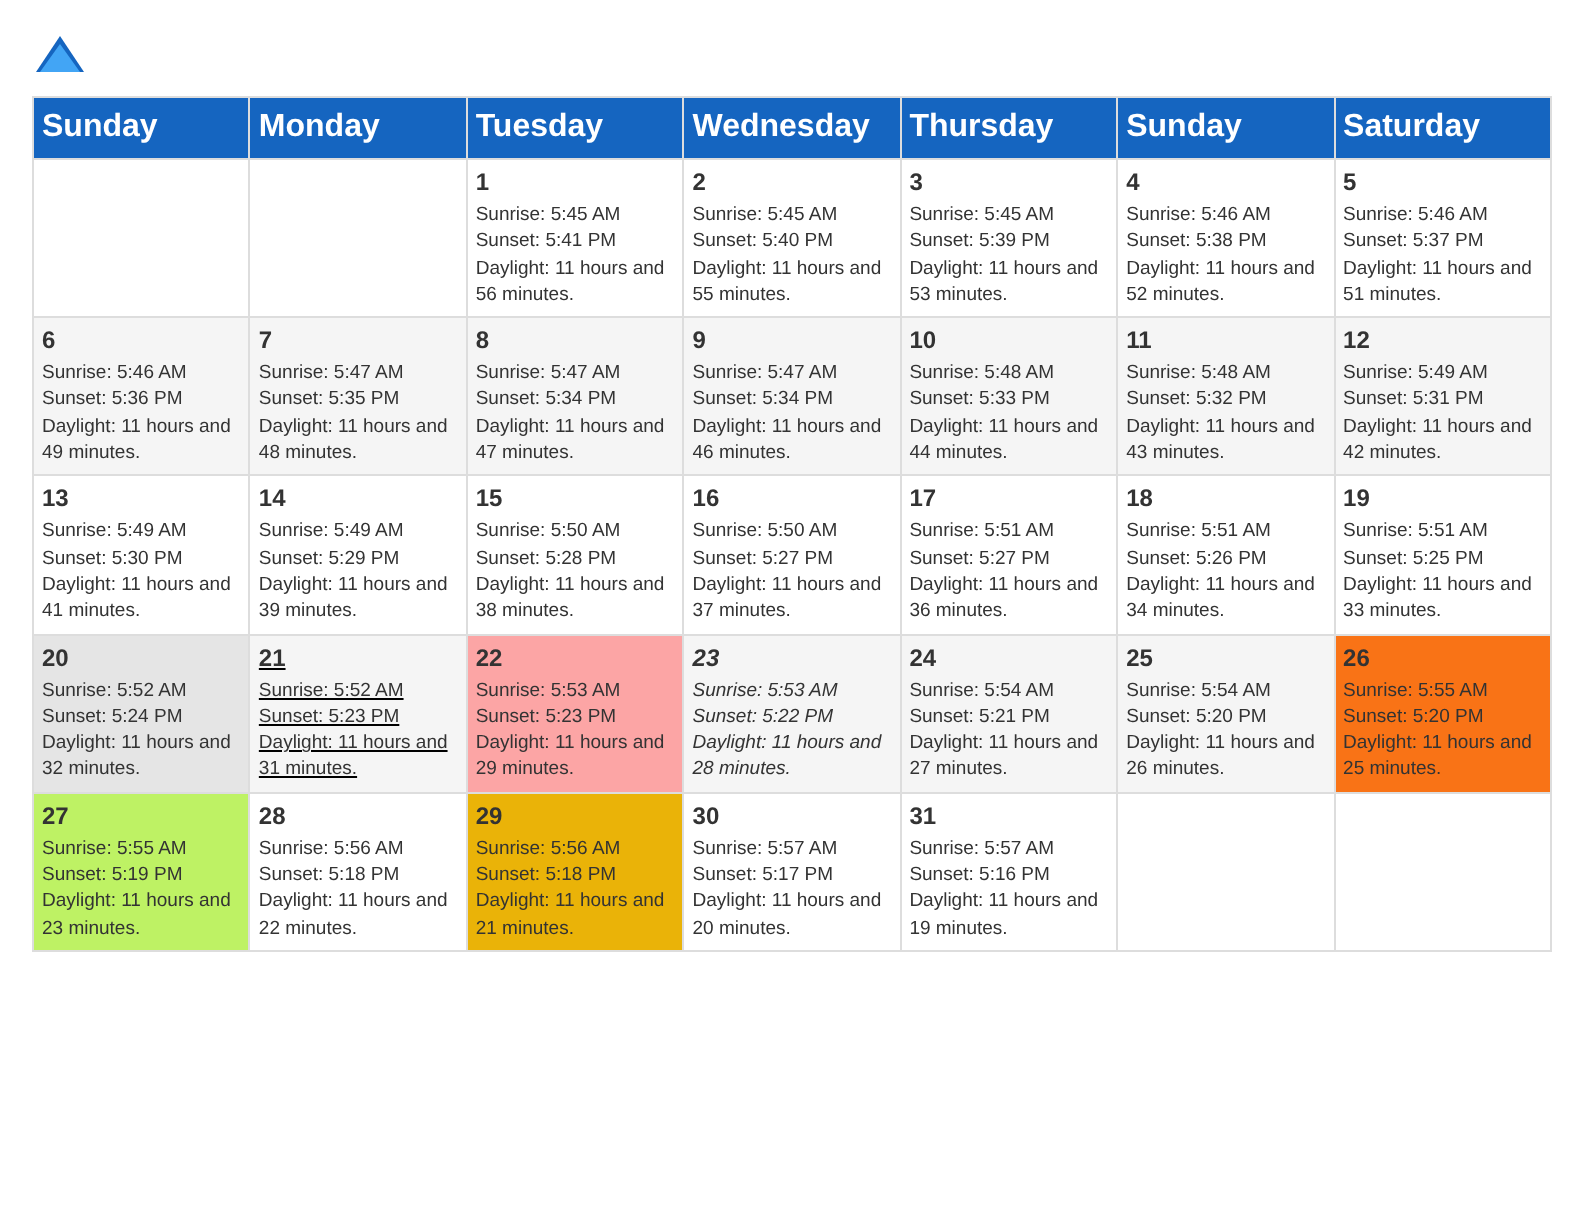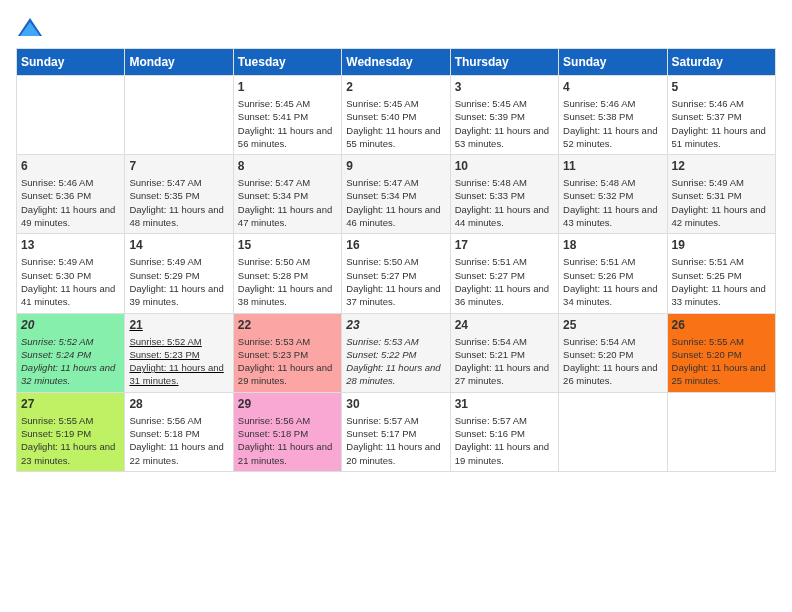--- a/index.html
+++ b/index.html
@@ -51,21 +51,21 @@
     .calendar-table {
       width: 100%;
       border-collapse: collapse;
       font-size: 10px;
     }
     .calendar-table th {
       background-color: #1565c0;
       color: #fff;
       padding: 6px 4px;
       text-align: left;
-      font-size: 12px;
+      font-size: 16px;
       font-weight: bold;
       border: 1px solid #ddd;
     }
     .calendar-table td {
       border: 1px solid #ddd;
       vertical-align: top;
       padding: 4px;
       width: calc(100% / 7);
       min-height: 80px;
       background: #fff;
@@ -240,21 +240,21 @@
 Daylight: 11 hours and 34 minutes.</div>
         </td>
         <td style="background-color: rgb(255, 255, 255);">
           <span class="day-number">19</span>
           <div class="day-info" style="white-space: pre-line;">Sunrise: 5:51 AM
 Sunset: 5:25 PM
 Daylight: 11 hours and 33 minutes.</div>
         </td>
       </tr>
       <tr>
-        <td style="background-color: #86efac; font-style: italic;">
+        <td style="background-color: #e5e5e5;">
           <span class="day-number">20</span>
           <div class="day-info" style="white-space: pre-line;">Sunrise: 5:52 AM
 Sunset: 5:24 PM
 Daylight: 11 hours and 32 minutes.</div>
         </td>
         <td style="background-color: rgb(245, 245, 245); text-decoration: underline;">
           <span class="day-number">21</span>
           <div class="day-info" style="white-space: pre-line;">Sunrise: 5:52 AM
 Sunset: 5:23 PM
 Daylight: 11 hours and 31 minutes.</div>
@@ -296,21 +296,21 @@
           <div class="day-info" style="white-space: pre-line;">Sunrise: 5:55 AM
 Sunset: 5:19 PM
 Daylight: 11 hours and 23 minutes.</div>
         </td>
         <td style="background-color: rgb(255, 255, 255);">
           <span class="day-number">28</span>
           <div class="day-info" style="white-space: pre-line;">Sunrise: 5:56 AM
 Sunset: 5:18 PM
 Daylight: 11 hours and 22 minutes.</div>
         </td>
-        <td style="background-color: #f9a8d4;">
+        <td style="background-color: #eab308;">
           <span class="day-number">29</span>
           <div class="day-info" style="white-space: pre-line;">Sunrise: 5:56 AM
 Sunset: 5:18 PM
 Daylight: 11 hours and 21 minutes.</div>
         </td>
         <td style="background-color: rgb(255, 255, 255);">
           <span class="day-number">30</span>
           <div class="day-info" style="white-space: pre-line;">Sunrise: 5:57 AM
 Sunset: 5:17 PM
 Daylight: 11 hours and 20 minutes.</div>

